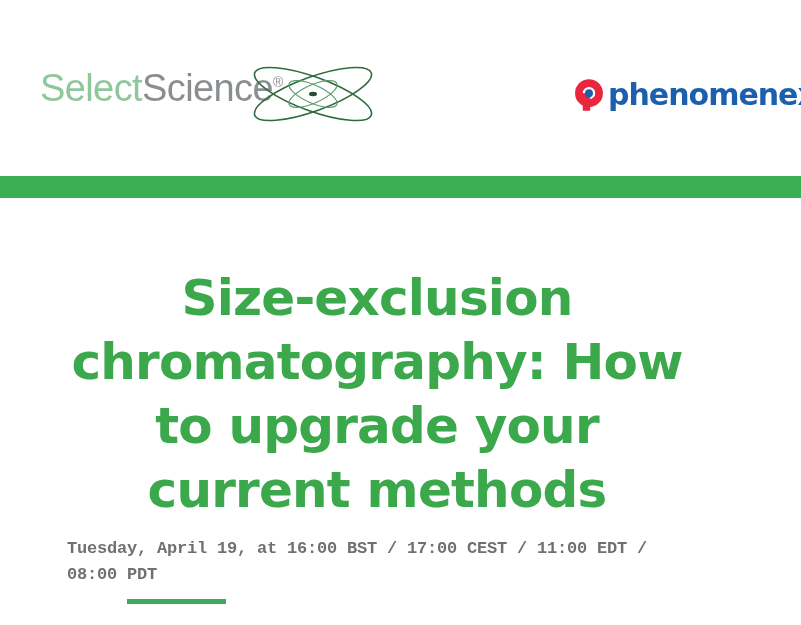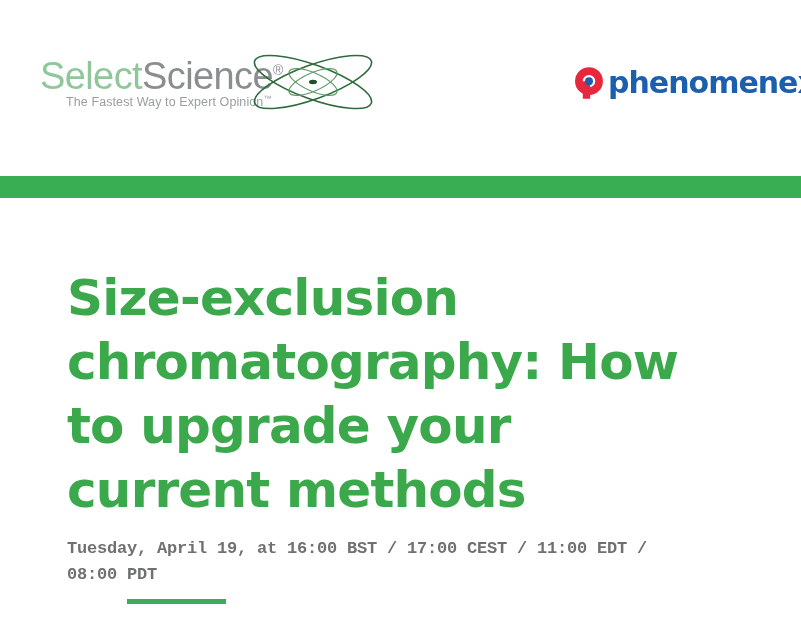--- a/index.html
+++ b/index.html
@@ -13,21 +13,21 @@
     position: relative;
     overflow: hidden;
     font-family: "Liberation Sans", sans-serif;
     -webkit-font-smoothing: antialiased;
   }
 
   
   .logo-strip {
     position: absolute;
     left: 0;
-    top: 0;
+    top: 12px;
     width: 801px;
     height: 196px;
     background: #ffffff;
   }
 
   
   .ss-lockup {
     position: absolute;
     left: 38px;
     top: 48px;
@@ -119,20 +119,21 @@
     left: 67px;
     top: 68px;
     width: 620px;
     margin: 0;
     font-family: "DejaVu Sans", sans-serif;
     font-size: 50px;
     font-weight: 700;
     line-height: 64px;
     letter-spacing: -0.8px;
     color: #3ba84c;
+    text-align: center;
   }
   .subhead {
     position: absolute;
     left: 67px;
     top: 338px;
     width: 600px;
     margin: 0;
     font-family: Liberation Mono, monospace;
     font-size: 17px;
     font-weight: 700;
@@ -151,21 +152,20 @@
 </style>
 </head>
 <body>
 
 <div class="logo-strip">
 
   <div class="ss-lockup">
     <div class="ss-wordmark">
       <span class="ss-select">Select</span><span class="ss-science">Science</span><span class="ss-reg">®</span>
     </div>
-    <div class="ss-tagline"><span>The Fastest Way to Expert Opinion</span><span class="ss-tm">™</span></div>
 
     <svg class="ss-atom" width="150" height="80" viewBox="0 0 150 80">
       <g fill="none" stroke="#2f6b3d" stroke-width="1.6">
         <ellipse cx="75" cy="40" rx="62" ry="17" transform="rotate(-20 75 40)"></ellipse>
         <ellipse cx="75" cy="40" rx="62" ry="17" transform="rotate(20 75 40)"></ellipse>
       </g>
       <g fill="none" stroke="#5f9c6b" stroke-width="1.2">
         <ellipse cx="75" cy="40" rx="26" ry="9" transform="rotate(-24 75 40)"></ellipse>
         <ellipse cx="75" cy="40" rx="26" ry="9" transform="rotate(24 75 40)"></ellipse>
       </g>

